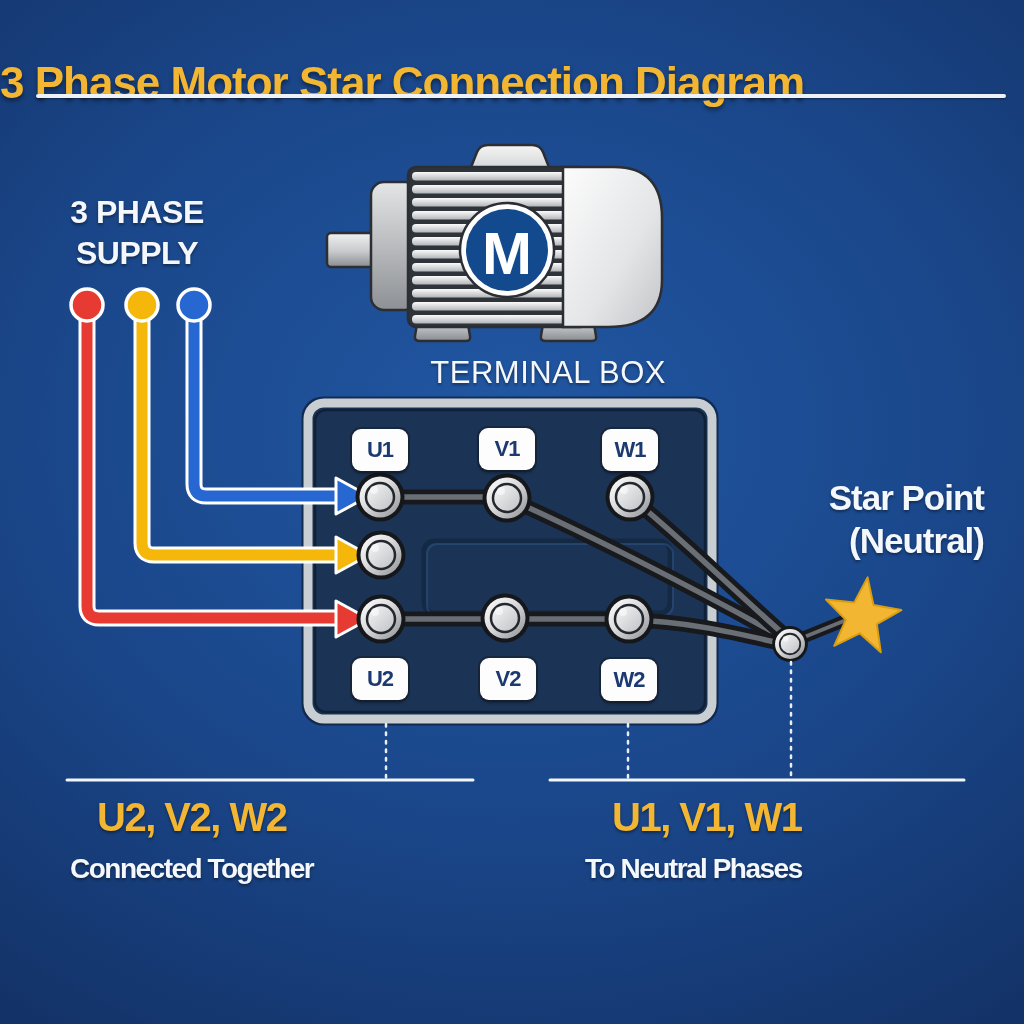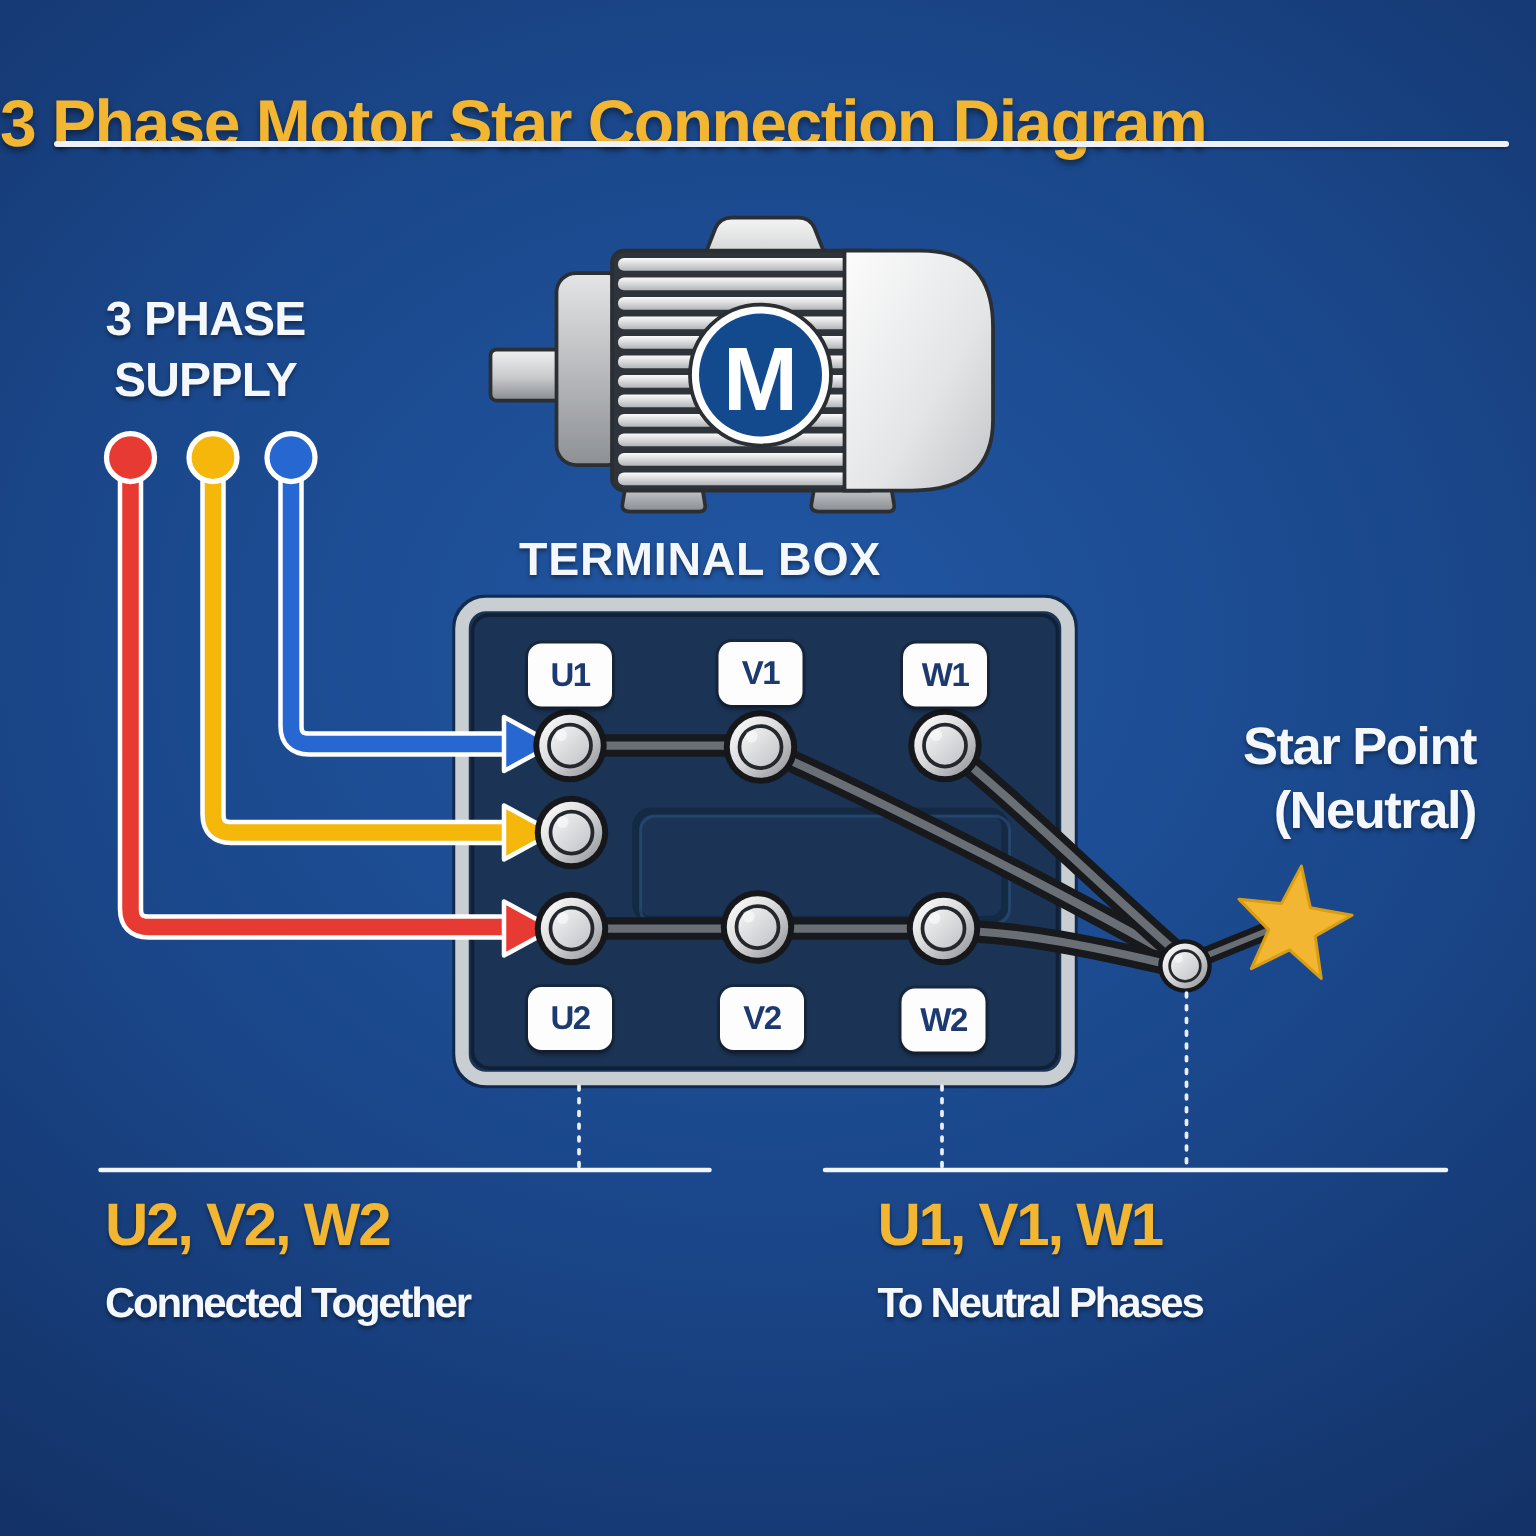--- a/index.html
+++ b/index.html
@@ -22,39 +22,39 @@
     font-size:44px;font-weight:800;letter-spacing:-1px;color:var(--accent-gold);
     text-shadow:0 3px 4px rgba(0,0,0,.45);white-space:nowrap;margin-top:48px;
   }
   .divider{left:36px;top:94px;width:970px;height:4px;background:#eef2f7;border-radius:2px;box-shadow:0 1px 2px rgba(0,0,0,.4);}
   .supply-label{
     left:37px;top:192px;width:200px;text-align:center;
     font-size:32px;font-weight:800;line-height:1.27;letter-spacing:-.5px;
     color:var(--text-white);white-space:pre-line;text-shadow:0 2px 3px rgba(0,0,0,.4);
   }
   .tb-label{
-    left:346px;top:355px;width:320px;text-align:left;
-    font-size:31px;font-weight:700;color:var(--text-white);letter-spacing:.5px;
+    left:346px;top:355px;width:320px;text-align:right;
+    font-size:31px;font-weight:400;color:var(--text-white);letter-spacing:.5px;
     text-shadow:0 2px 3px rgba(0,0,0,.4);white-space:nowrap;
   }
   .star-label{
     left:740px;top:476px;width:244px;text-align:right;
     font-size:35px;font-weight:800;line-height:1.24;letter-spacing:-1px;
     color:var(--text-white);white-space:pre-line;text-shadow:0 2px 3px rgba(0,0,0,.4);
   }
   .chip{
     display:flex;align-items:center;justify-content:center;
     min-width:38px;height:38px;padding:2px 9px;border-radius:9px;
     background:#fdfdfe;color:var(--chip-text);
     font-size:22px;font-weight:800;letter-spacing:-1px;
     box-shadow:0 0 0 2px rgba(20,26,38,.5), 0 3px 3px rgba(0,0,0,.35);
     transform:translate(-50%,-50%);white-space:nowrap;
   }
   .annotation{line-height:51px;white-space:nowrap;}
-  .annotation .a-title{font-size:40px;font-weight:800;letter-spacing:-1.5px;color:var(--accent-gold);text-shadow:0 2px 3px rgba(0,0,0,.4);}
+  .annotation .a-title{font-size:40px;font-weight:800;letter-spacing:-1.5px;color:var(--accent-gold);text-shadow:0 2px 3px rgba(0,0,0,.4);margin-left:27px;}
   .annotation .a-sub{font-size:28px;font-weight:800;letter-spacing:-1.5px;color:var(--text-white);text-shadow:0 2px 3px rgba(0,0,0,.4);}
   svg{display:block;}
 </style>
 </head>
 <body>
 
 <div class="canvas">
 
   <svg class="abs" style="left:0;top:0" width="1024" height="1024" viewBox="0 0 1024 1024">
     <defs>

